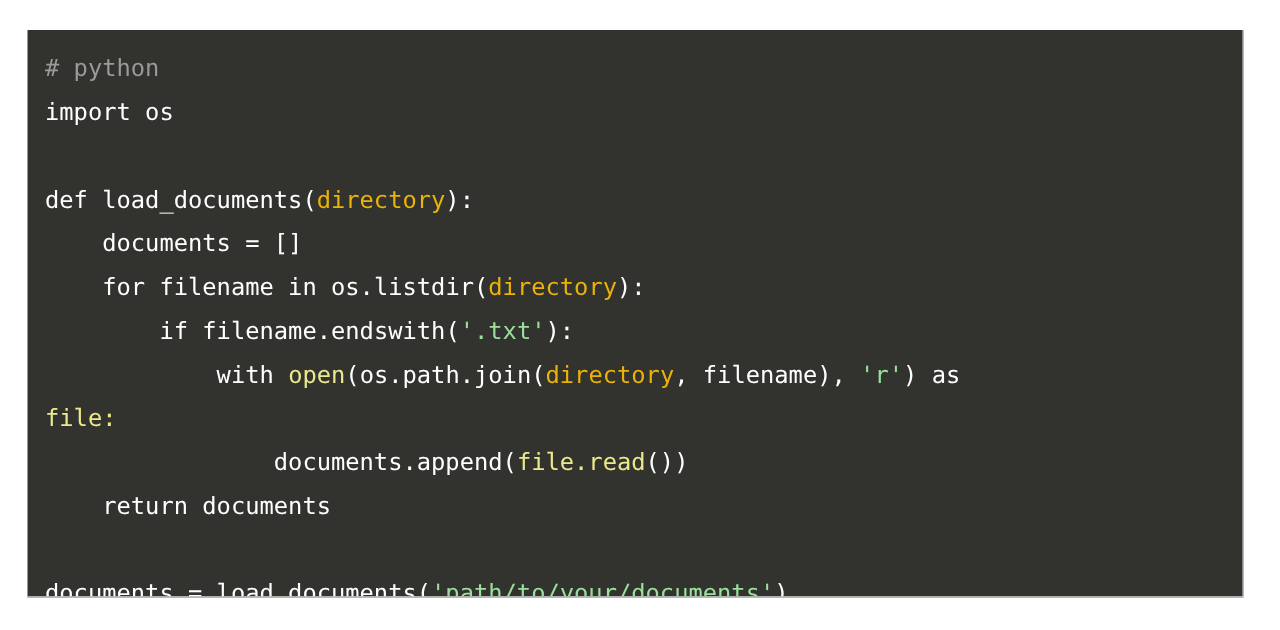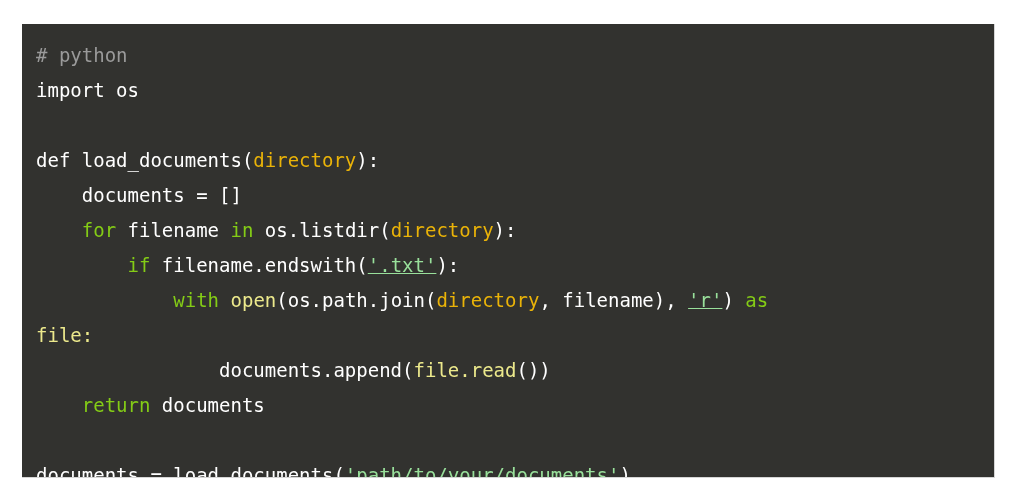--- a/index.html
+++ b/index.html
@@ -47,24 +47,24 @@
 
   .code-line {
     white-space: pre;
     padding-left: 14px;
     min-height: 35px;
   }
 
   
   .tok-plain    { color: #ffffff; }
   .tok-comment  { color: #9a9a9a; }
-  .tok-keyword  { color: #84cc16; }
+  .tok-keyword  { color: #ffffff; }
   .tok-builtin  { color: #ece98c; }
   .tok-param    { color: #eab308; }
-  .tok-string   { color: #99e09b; text-decoration: underline; }
+  .tok-string   { color: #99e09b; }
 </style>
 </head>
 <body>
 
 <div id="page">
   <div id="code-block">
     <div id="code-lines"><div class="code-line"><span class="tok-comment"># python</span></div><div class="code-line"><span class="tok-plain">import os</span></div><div class="code-line"><span class="tok-plain"></span></div><div class="code-line"><span class="tok-plain">def load_documents(</span><span class="tok-param">directory</span><span class="tok-plain">):</span></div><div class="code-line"><span class="tok-plain">    documents = []</span></div><div class="code-line"><span class="tok-plain">    </span><span class="tok-keyword">for</span><span class="tok-plain"> filename </span><span class="tok-keyword">in</span><span class="tok-plain"> os.listdir(</span><span class="tok-param">directory</span><span class="tok-plain">):</span></div><div class="code-line"><span class="tok-plain">        </span><span class="tok-keyword">if</span><span class="tok-plain"> filename.endswith(</span><span class="tok-string">'.txt'</span><span class="tok-plain">):</span></div><div class="code-line"><span class="tok-plain">            </span><span class="tok-keyword">with</span><span class="tok-plain"> </span><span class="tok-builtin">open</span><span class="tok-plain">(os.path.join(</span><span class="tok-param">directory</span><span class="tok-plain">, filename), </span><span class="tok-string">'r'</span><span class="tok-plain">) </span><span class="tok-keyword">as</span></div><div class="code-line"><span class="tok-builtin">file:</span></div><div class="code-line"><span class="tok-plain">                documents.append(</span><span class="tok-builtin">file.read</span><span class="tok-plain">())</span></div><div class="code-line"><span class="tok-plain">    </span><span class="tok-keyword">return</span><span class="tok-plain"> documents</span></div><div class="code-line"><span class="tok-plain"></span></div><div class="code-line"><span class="tok-plain">documents = load_documents(</span><span class="tok-string">'path/to/your/documents'</span><span class="tok-plain">)</span></div></div>
   </div>
 </div>
 

